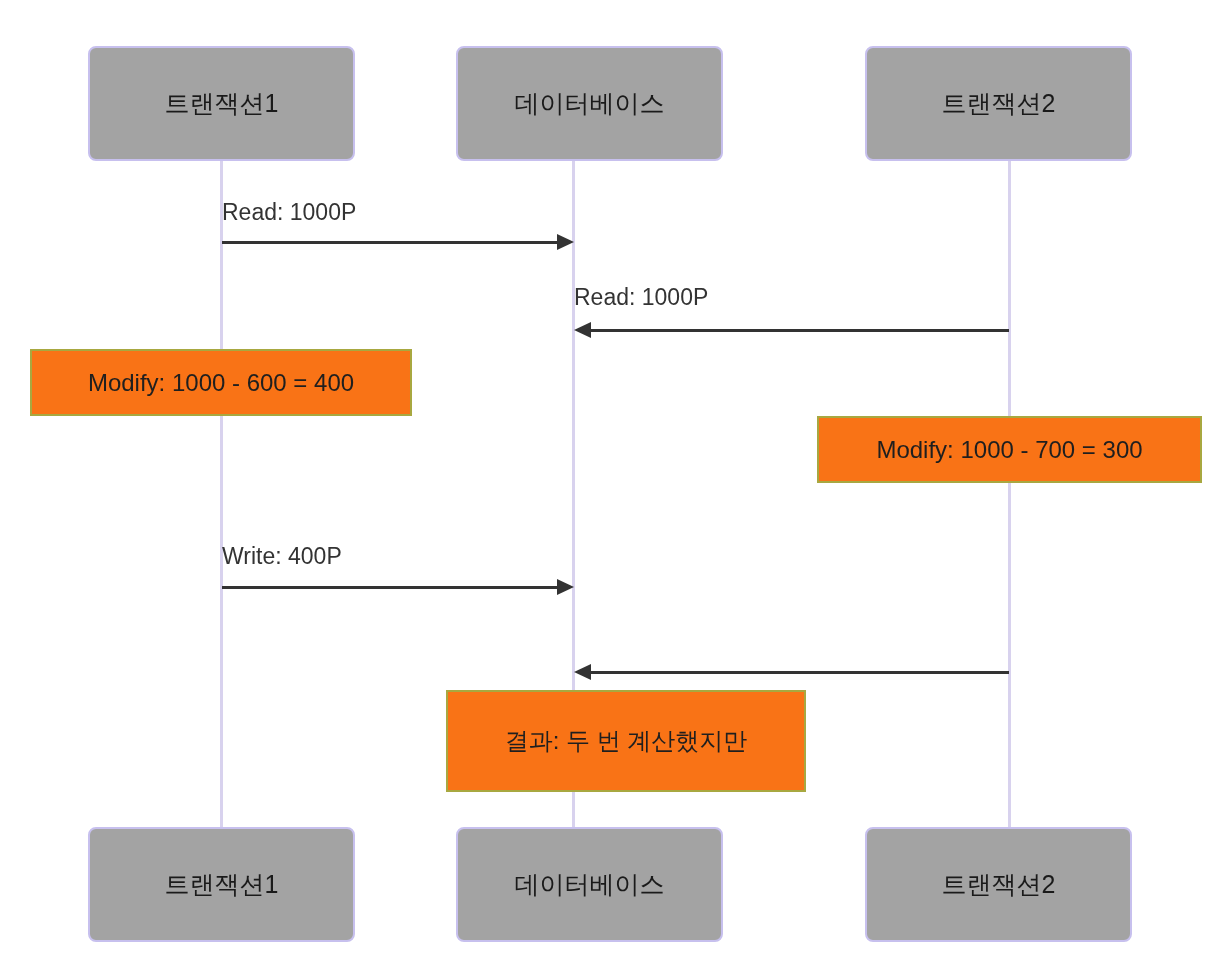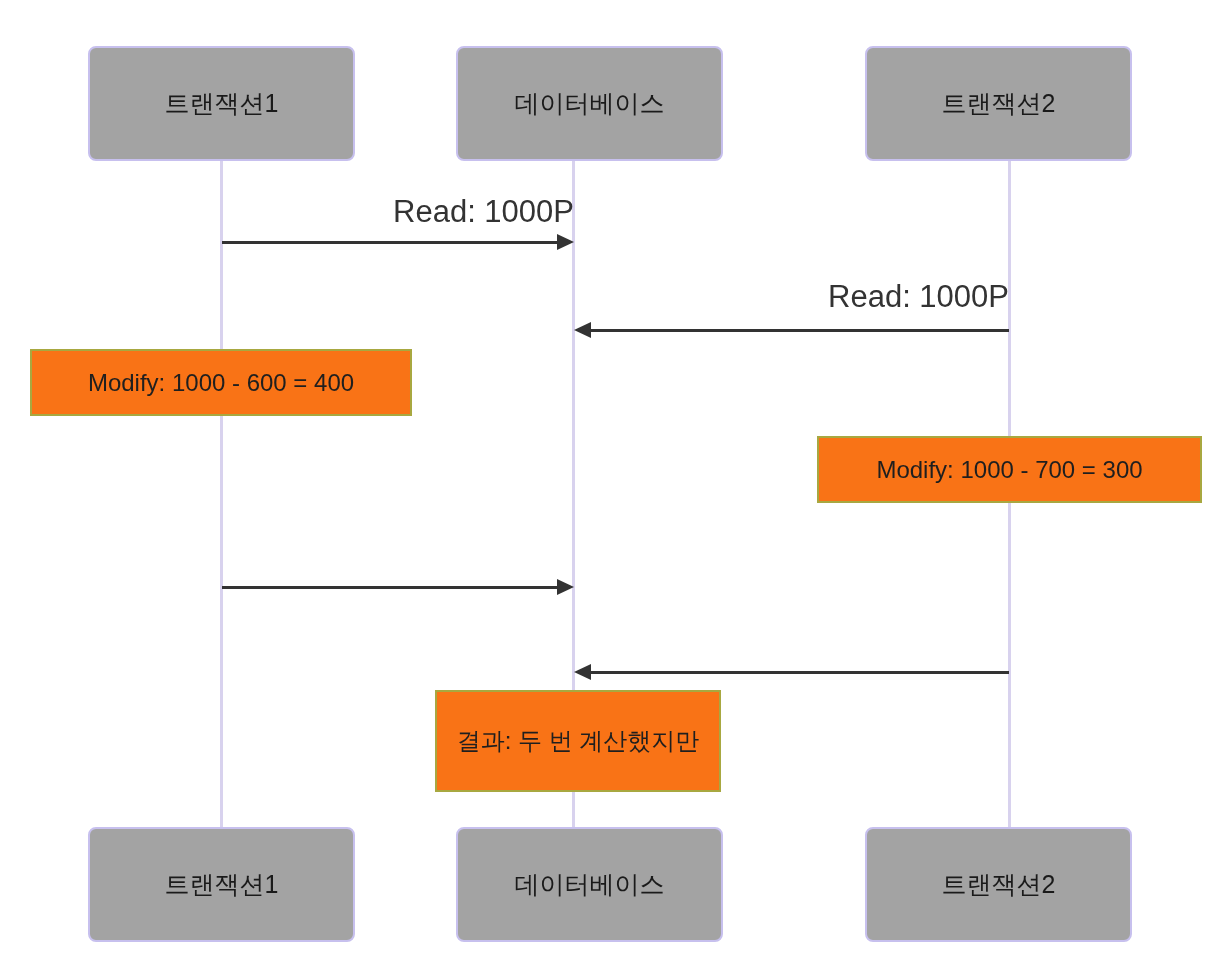--- a/index.html
+++ b/index.html
@@ -38,22 +38,22 @@
     height: 666px;
     width: 3px;
     background: #d8d2ee;
   }
   .ll-t1 { left: 220px; }
   .ll-db { left: 572px; }
   .ll-t2 { left: 1008px; }
   
   .msg-label {
     position: absolute;
-    text-align: right;
-    font-size: 31px;
+    text-align: left;
+    font-size: 23px;
     color: #333333;
     line-height: 28px;
   }
   .msg-line {
     position: absolute;
     height: 3px;
     background: #333333;
   }
   .arrowhead {
     position: absolute;
@@ -93,22 +93,22 @@
     display: flex;
     flex-direction: column;
     align-items: center;
     justify-content: center;
     font-size: 24px;
     color: #1f1f1f;
     line-height: 34px;
     text-align: center;
   }
   .note-1 { left: 30px;  top: 349px; width: 382px; height: 67px;  }
-  .note-2 { left: 817px; top: 436px; width: 385px; height: 67px;  }
-  .note-3 { left: 435px; top: 690px; width: 286px; height: 102px; }
+  .note-2 { left: 817px; top: 416px; width: 385px; height: 67px;  }
+  .note-3 { left: 446px; top: 690px; width: 360px; height: 102px; }
 </style>
 </head>
 <body>
 
 <div id="canvas">
 
   <div class="lifeline ll-t1"></div>
   <div class="lifeline ll-db"></div>
   <div class="lifeline ll-t2"></div>
 
@@ -131,20 +131,21 @@
   <div class="arrowhead left m2-head"></div>
 
   <div class="note note-1">
     <span>Modify: 1000 - 600 = 400</span>
   </div>
 
   <div class="note note-2">
     <span>Modify: 1000 - 700 = 300</span>
   </div>
 
+  <div class="msg-label lbl-left m3-label">Write: 400P</div>
   <div class="msg-line m3-line"></div>
   <div class="arrowhead right m3-head"></div>
 
   <div class="msg-line m4-line"></div>
   <div class="arrowhead left m4-head"></div>
 
   <div class="note note-3">
     <span>결과: 두 번 계산했지만</span>
   </div>
 

